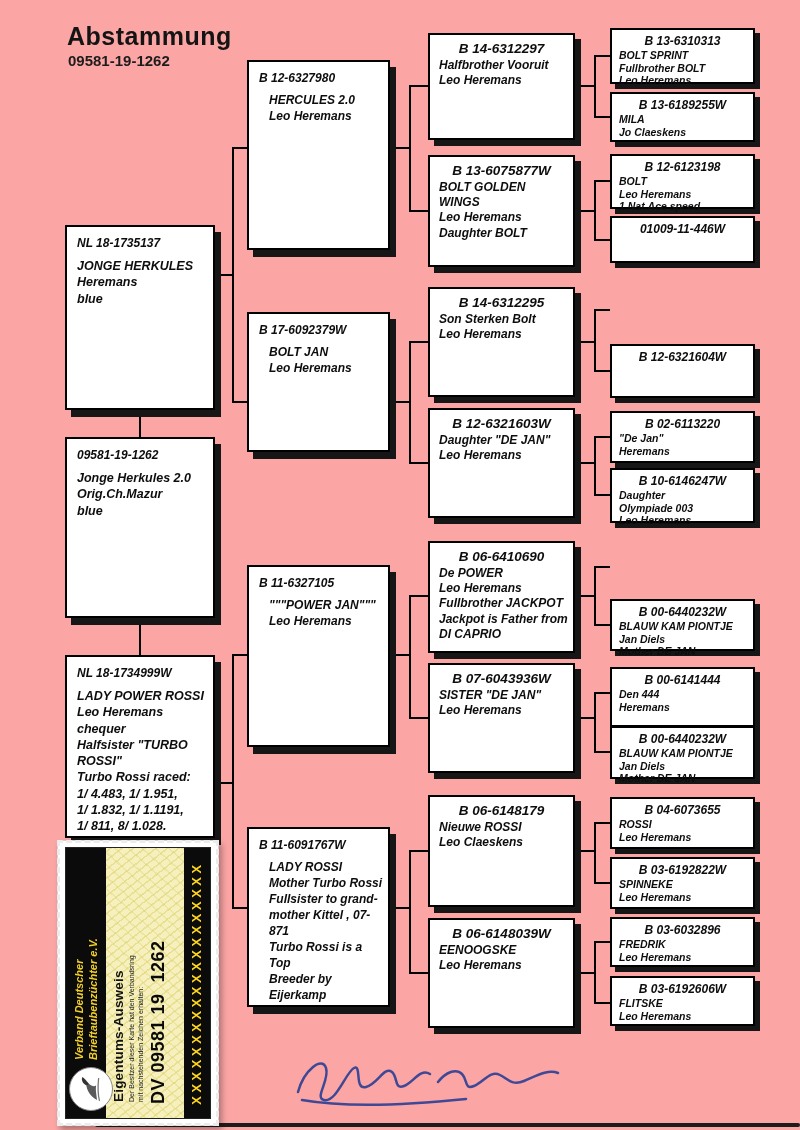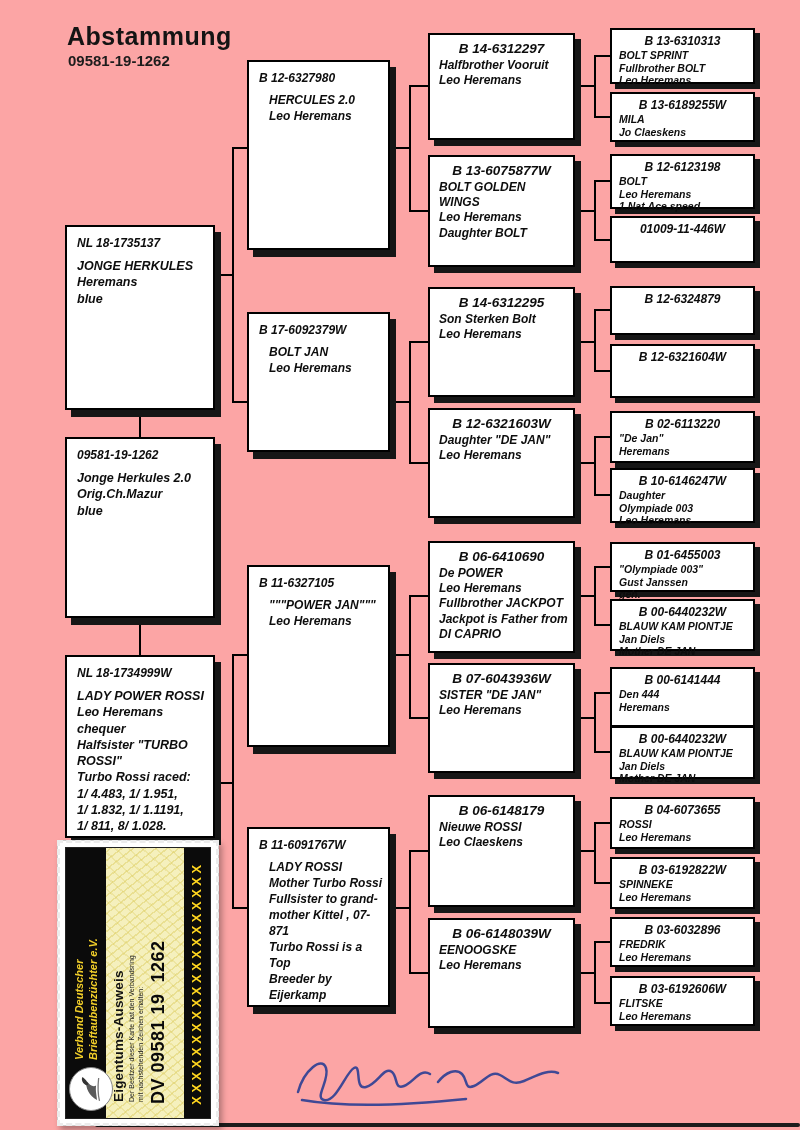--- a/index.html
+++ b/index.html
@@ -179,44 +179,34 @@
   <div class="pbox g4" style="left:610px;top:154px;width:145px;height:55px;">
     <div class="ring">B 12-6123198</div>
     <div class="body">BOLT
 Leo Heremans
 1.Nat.Ace speed</div>
   </div>
   <div class="pbox g4" style="left:610px;top:216px;width:145px;height:47px;">
     <div class="ring">01009-11-446W</div>
     <div class="body"></div>
   </div>
-  <div class="pbox g4" style="left:610px;top:286px;width:145px;height:49px;">
-    <div class="ring">B 12-6324879</div>
-    <div class="body"></div>
-  </div>
   <div class="pbox g4" style="left:610px;top:344px;width:145px;height:54px;">
     <div class="ring">B 12-6321604W</div>
     <div class="body"></div>
   </div>
   <div class="pbox g4" style="left:610px;top:411px;width:145px;height:52px;">
     <div class="ring">B 02-6113220</div>
     <div class="body">"De Jan"
 Heremans</div>
   </div>
   <div class="pbox g4" style="left:610px;top:468px;width:145px;height:55px;">
     <div class="ring">B 10-6146247W</div>
     <div class="body">Daughter
 Olympiade 003
 Leo Heremans</div>
-  </div>
-  <div class="pbox g4" style="left:610px;top:542px;width:145px;height:50px;">
-    <div class="ring">B 01-6455003</div>
-    <div class="body">"Olympiade 003"
-Gust Janssen
-geh.</div>
   </div>
   <div class="pbox g4" style="left:610px;top:599px;width:145px;height:52px;">
     <div class="ring">B 00-6440232W</div>
     <div class="body">BLAUW KAM PIONTJE
 Jan Diels
 Mother DE JAN</div>
   </div>
   <div class="pbox g4" style="left:610px;top:667px;width:145px;height:60px;">
     <div class="ring">B 00-6141444</div>
     <div class="body">Den 444

